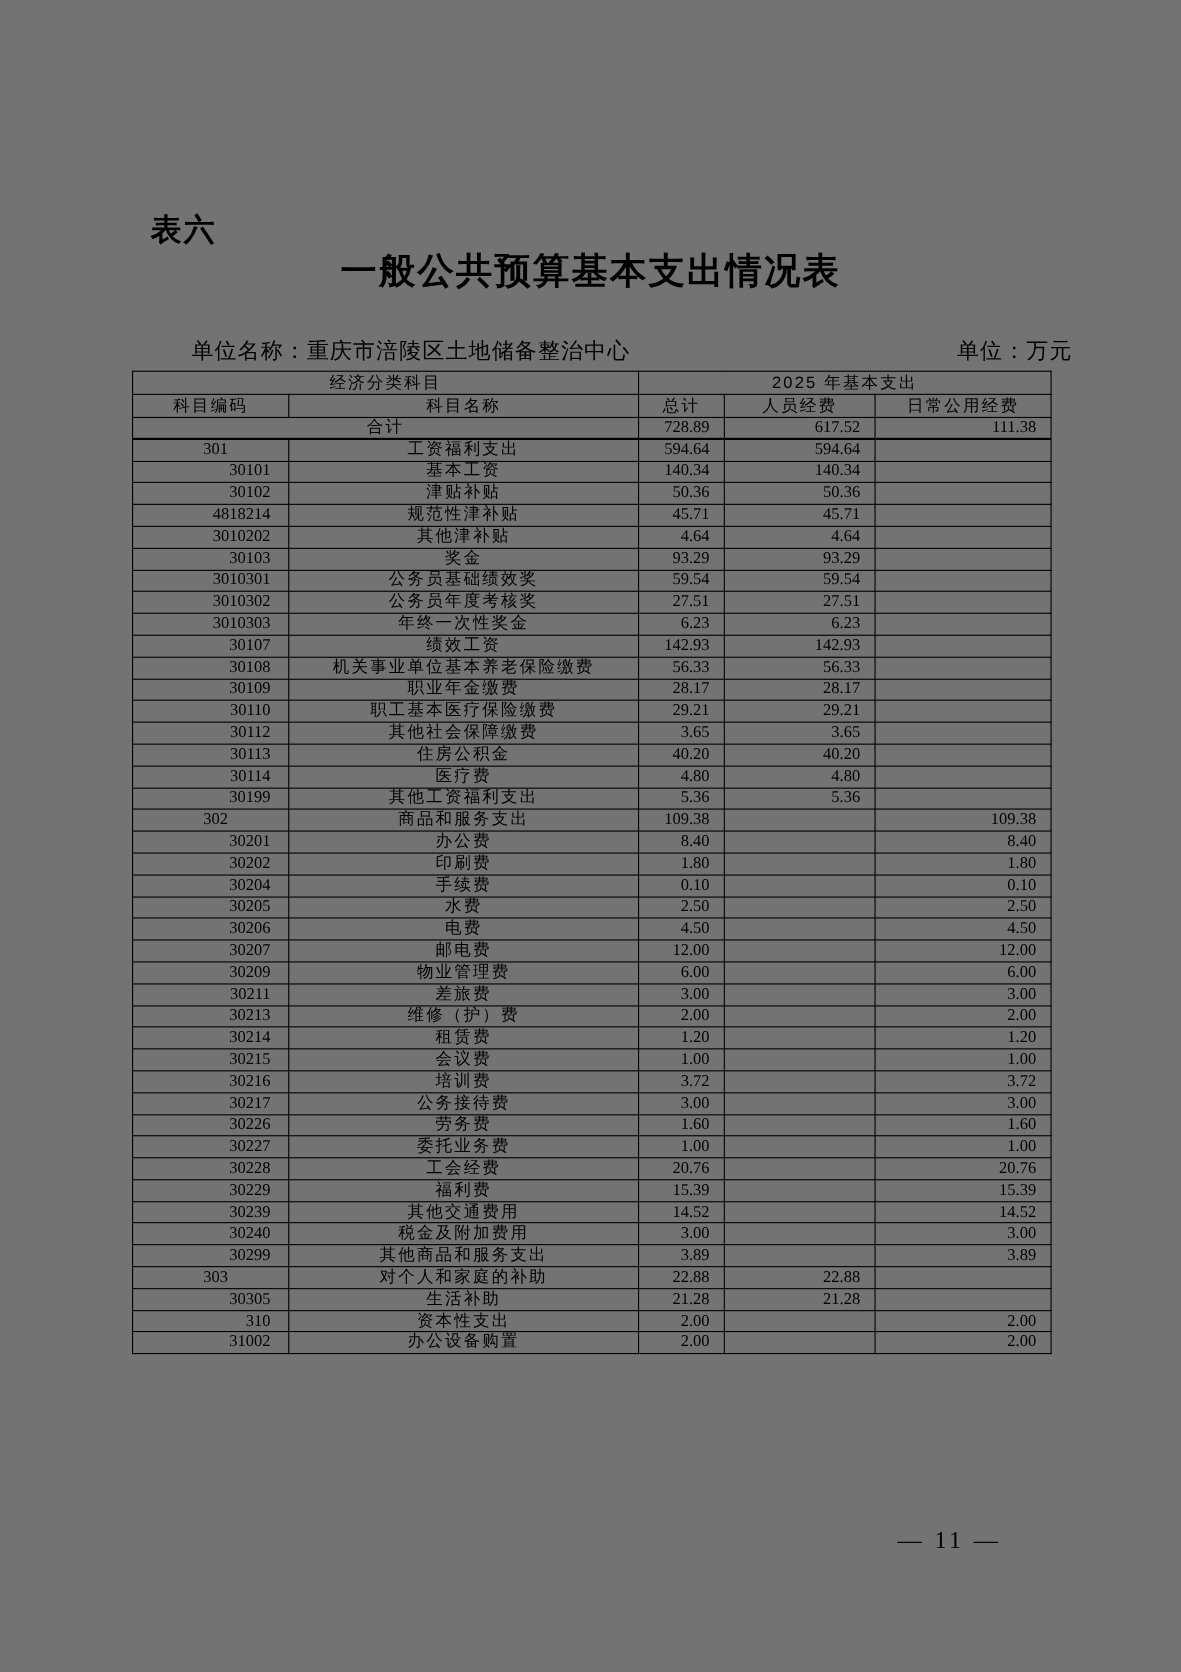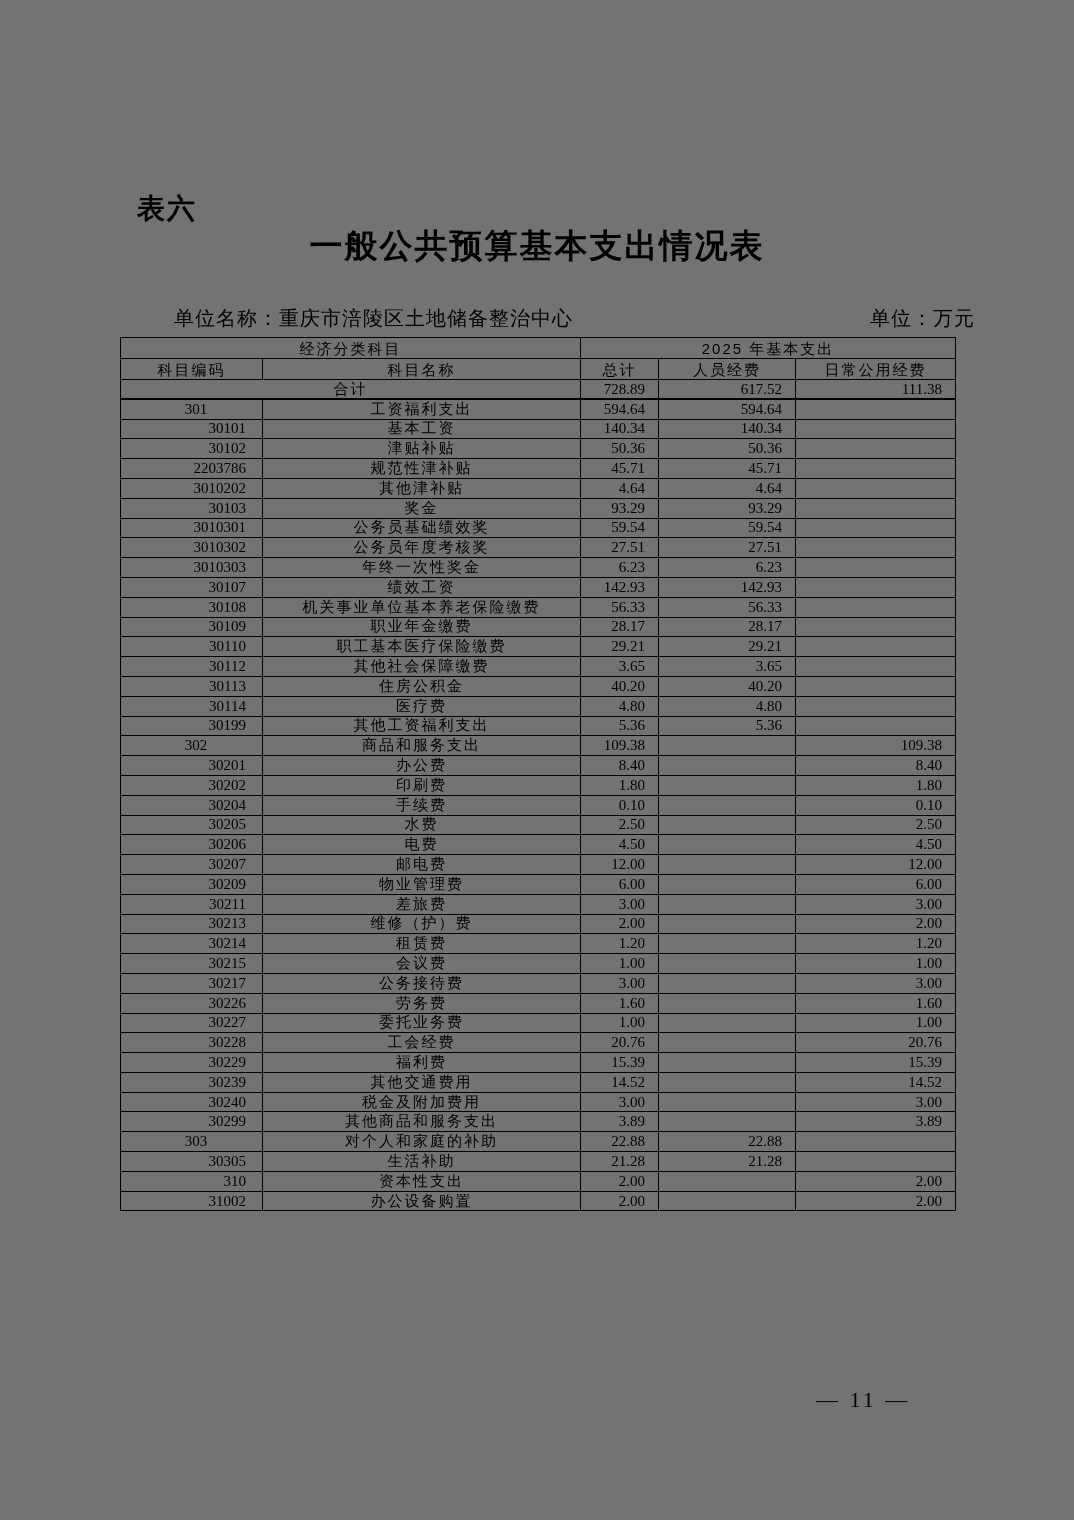--- a/index.html
+++ b/index.html
@@ -161,21 +161,21 @@
 
   <tr>
     <td class="code-cell">30102</td>
     <td class="name-cell">津贴补贴</td>
     <td class="num">50.36</td>
     <td class="num">50.36</td>
     <td class="num"></td>
   </tr>
 
   <tr>
-    <td class="code-cell">2203786</td>
+    <td class="code-cell">4818214</td>
     <td class="name-cell">规范性津补贴</td>
     <td class="num">45.71</td>
     <td class="num">45.71</td>
     <td class="num"></td>
   </tr>
 
   <tr>
     <td class="code-cell">3010202</td>
     <td class="name-cell">其他津补贴</td>
     <td class="num">4.64</td>
@@ -368,20 +368,27 @@
   </tr>
 
   <tr>
     <td class="code-cell">30215</td>
     <td class="name-cell">会议费</td>
     <td class="num">1.00</td>
     <td class="num"></td>
     <td class="num">1.00</td>
   </tr>
 
+  <tr>
+    <td class="code-cell">30216</td>
+    <td class="name-cell">培训费</td>
+    <td class="num">3.72</td>
+    <td class="num"></td>
+    <td class="num">3.72</td>
+  </tr>
 
   <tr>
     <td class="code-cell">30217</td>
     <td class="name-cell">公务接待费</td>
     <td class="num">3.00</td>
     <td class="num"></td>
     <td class="num">3.00</td>
   </tr>
 
   <tr>

